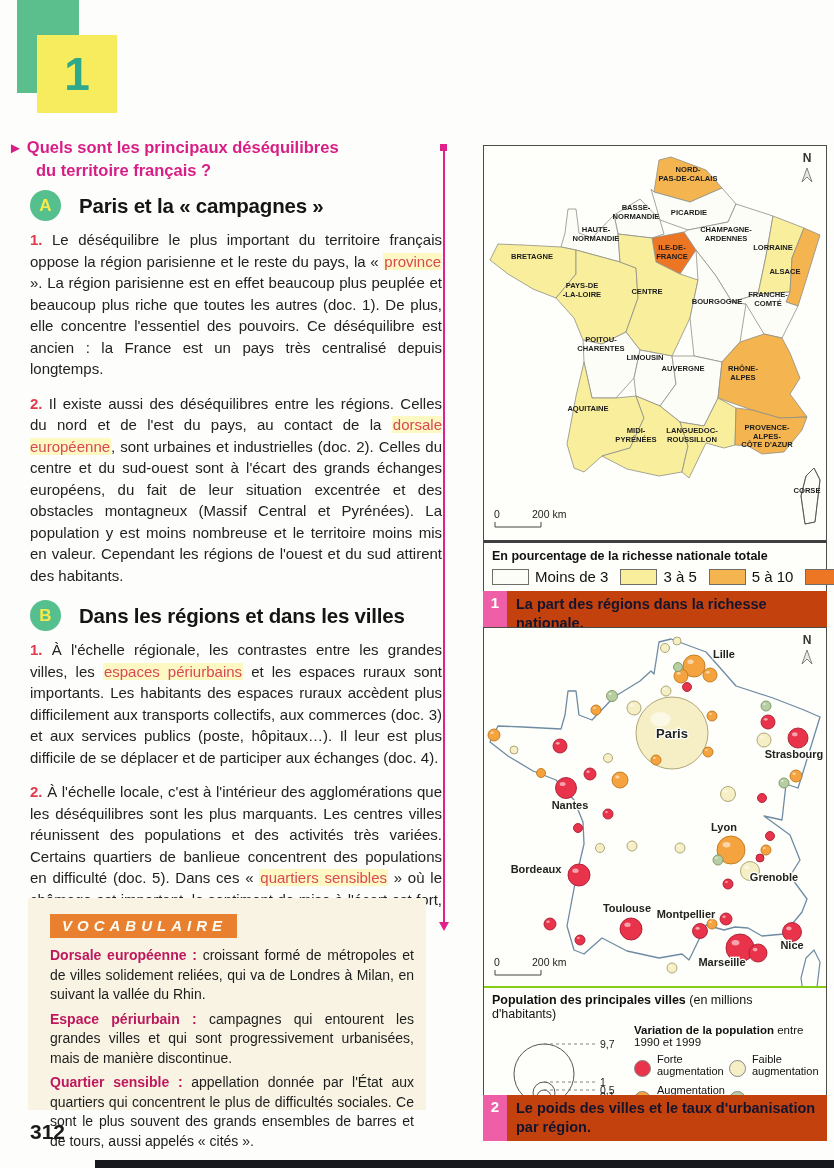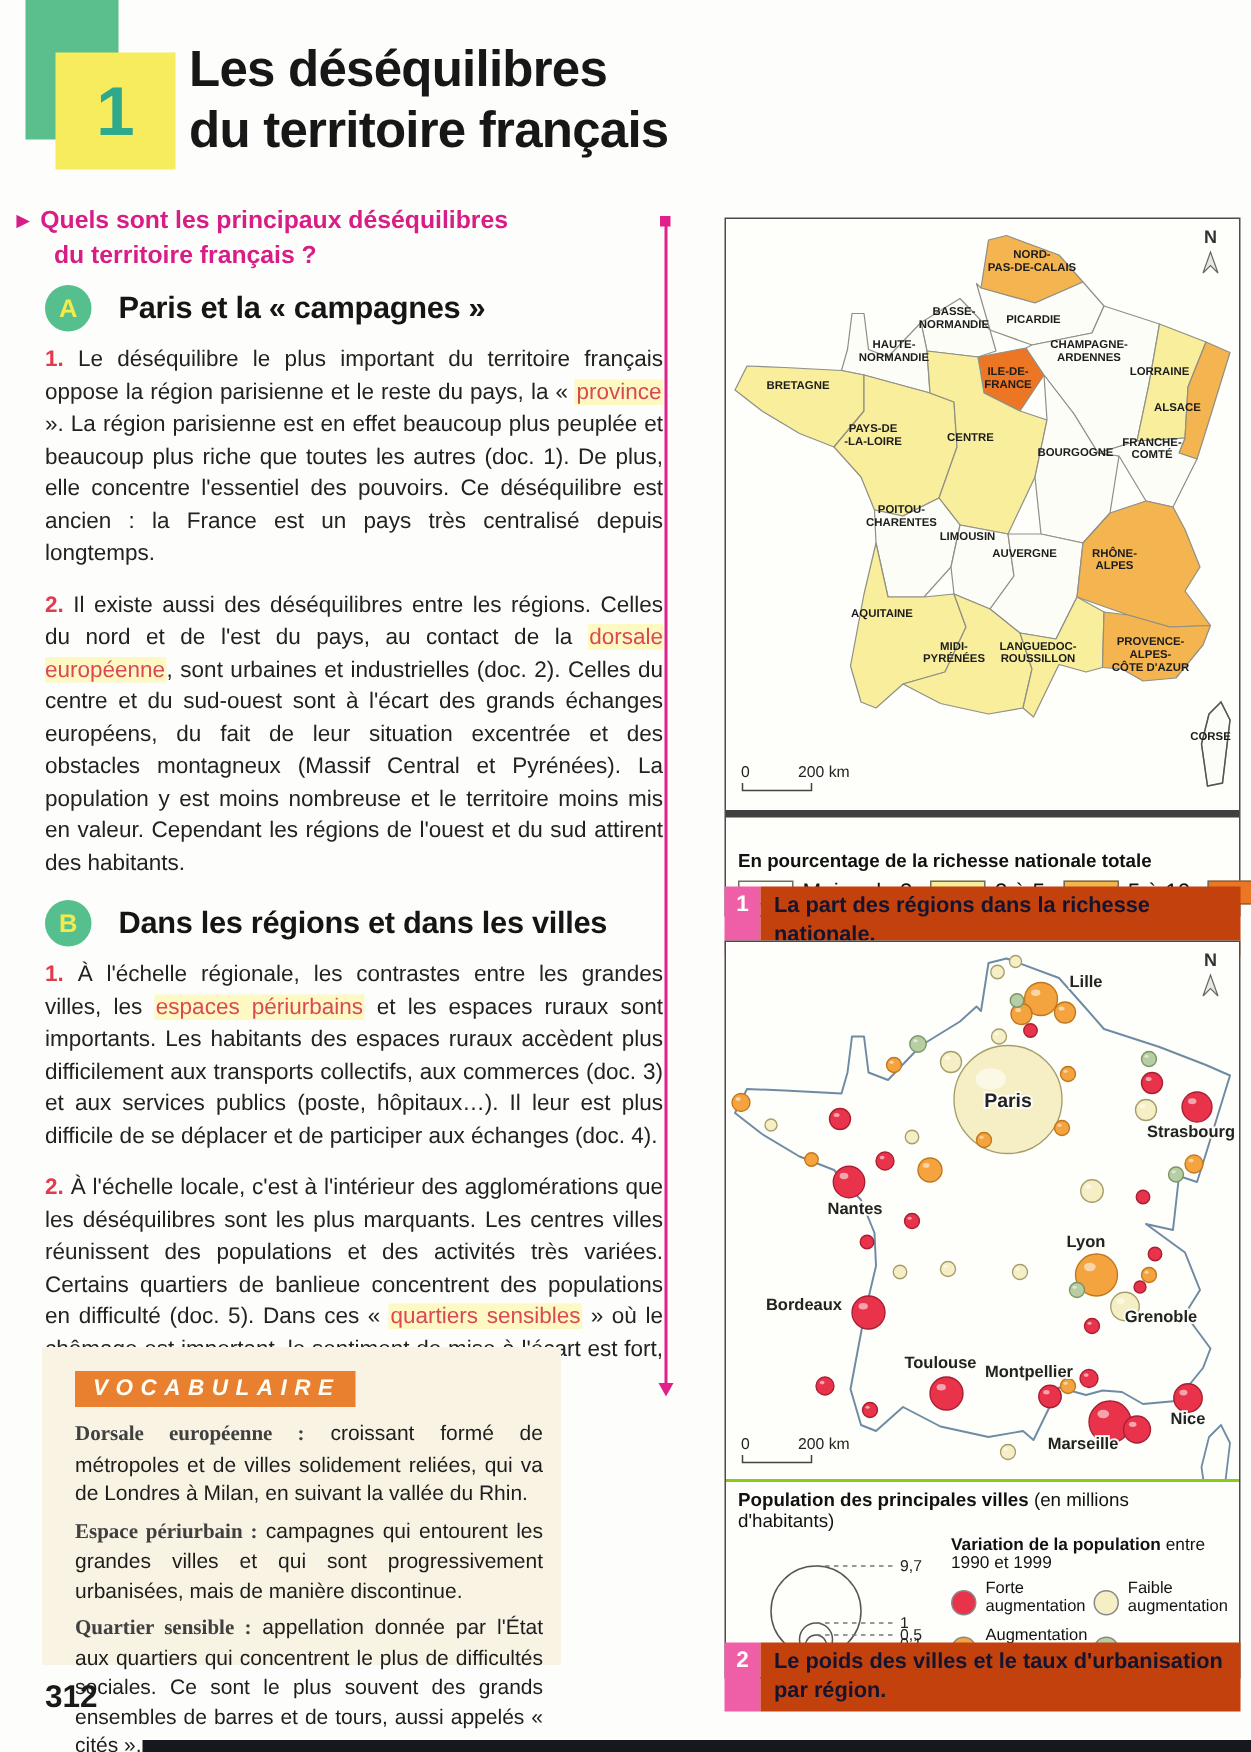--- a/index.html
+++ b/index.html
@@ -27,43 +27,43 @@
   .sec-badge { width:31px; height:31px; border-radius:50%; background:#55c08d; color:#f4e94d;
                font-weight:bold; font-size:17px; display:flex; align-items:center; justify-content:center;
                margin-right:18px; flex:0 0 auto; }
   .sec-title { font-size:20.5px; font-weight:bold; color:#151515; letter-spacing:-0.2px; }
   .body-p { font-size:15px; line-height:21.5px; color:#222; text-align:justify; margin-bottom:13px; }
   .pnum { color:#e23b4e; font-weight:bold; }
   .hl { color:#d84856; background:#fef9c3; padding:0 1px; }
   .sec-b-head { margin-top:14px; }
 
   
-  .vocab { position:absolute; left:28px; top:898px; width:346px; height:212px; background:#f8f3e3; }
+  .vocab { position:absolute; left:28px; top:898px; width:398px; height:212px; background:#f8f3e3; }
   .vocab-head { display:inline-block; margin:16px 0 4px 22px; background:#e8802f; color:#fdfdf5;
                 font-weight:bold; font-style:italic; font-size:15px; letter-spacing:5px; padding:3px 10px 4px 12px; }
   .vocab-body { padding:4px 12px 0 22px; }
   .vocab-p { font-size:14px; line-height:19.5px; color:#1d1d1d; text-align:justify; margin-bottom:5px; }
-  .vterm { color:#404040; font-weight:bold;font-family:Liberation Serif, serif; }
+  .vterm { color:#be185d; font-weight:bold; }
 
   .page-num { position:absolute; left:30px; top:1120px; font-size:21px; font-weight:bold; color:#1a1a1a; }
   .bottom-bar { position:absolute; left:95px; right:0; bottom:0; height:8px; background:#17181d; }
 
   
   .divider { position:absolute; left:443px; top:146px; width:2px; height:776px; background:#e0218a; }
   .divider-cap { position:absolute; left:440px; top:144px; width:7px; height:7px; background:#e0218a; }
   .divider-arrow { position:absolute; left:439px; top:922px; width:0; height:0;
                    border-left:5px solid transparent; border-right:5px solid transparent; border-top:9px solid #e0218a; }
 
   
   .doc-box { position:absolute; left:483px; width:344px; background:#fefefb; border:1px solid #4c4c46; }
   .map1-box { top:145px; }
   .map2-box { top:627px; }
   .doc-box svg { display:block; }
 
-  .legend1 { border-top:5px solid #404040; padding:22px 8px 7px 8px; }
+  .legend1 { border-top:3px solid #404040; padding:6px 8px 7px 8px; }
   .legend1-title { font-size:12.5px; font-weight:bold; color:#111; margin-bottom:5px; }
   .legend1-row { display:flex; align-items:center; gap:6px; }
   .swatch { width:37px; height:16px; border:1px solid #6e6e66; flex:0 0 auto; }
   .legend1-label { font-size:15px; color:#111; margin-right:6px; white-space:nowrap; }
 
   .legend2 { border-top:2px solid #84cc16; padding:5px 8px 6px 8px; }
   .legend2-title { font-size:12.5px; color:#111; margin-bottom:1px; }
   .legend2-cols { display:flex; align-items:flex-start; }
   .pop-diagram { flex:0 0 auto; }
   .variation { flex:1; padding-top:2px; }
@@ -82,24 +82,20 @@
 </style>
 </head>
 <body>
 
 <div class="page">
 
   <div class="green-sq"></div>
   <div class="yellow-sq">
     <span class="chapter-num">1</span>
   </div>
-  <h1 class="page-title">
-    <span>Les déséquilibres</span><br>
-    <span>du territoire français</span>
-  </h1>
 
   <div class="question">
     <span class="q-arrow">►</span><span>Quels sont les principaux déséquilibres</span><br>
     <span class="q-line2">du territoire français ?</span>
   </div>
 
   <div class="left-col">
 
     <div class="sec-head">
       <span class="sec-badge">A</span>

